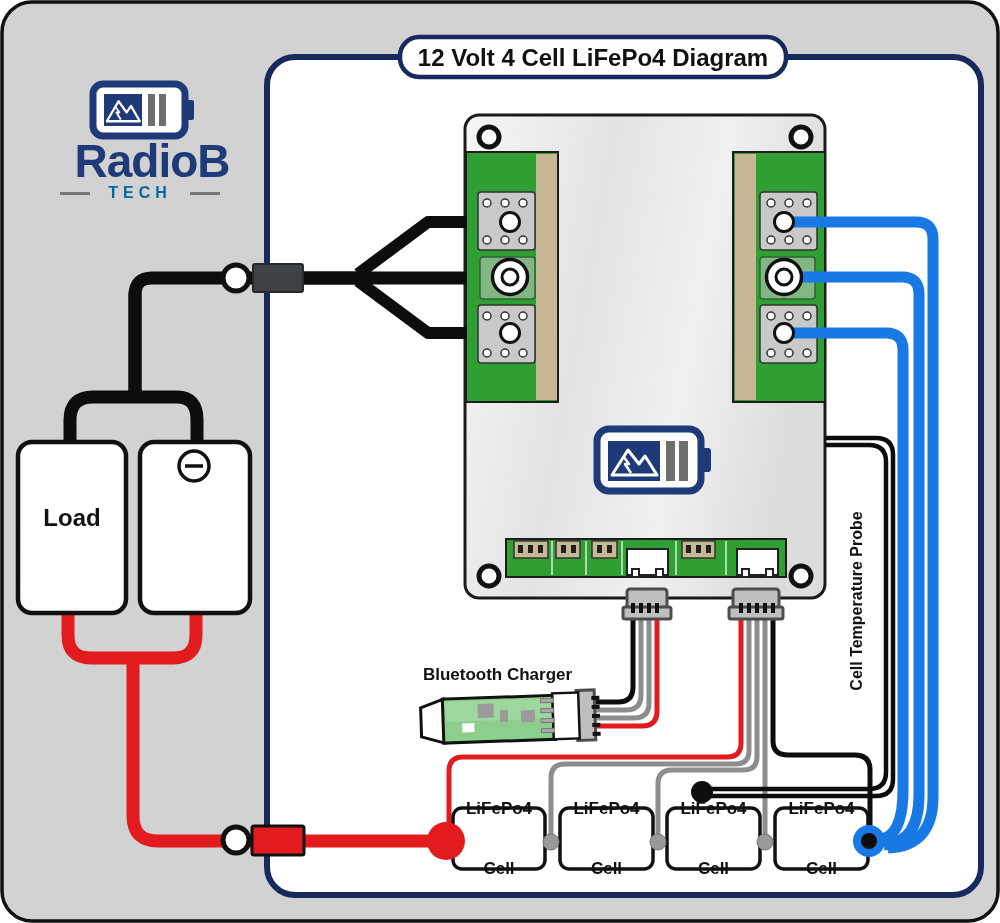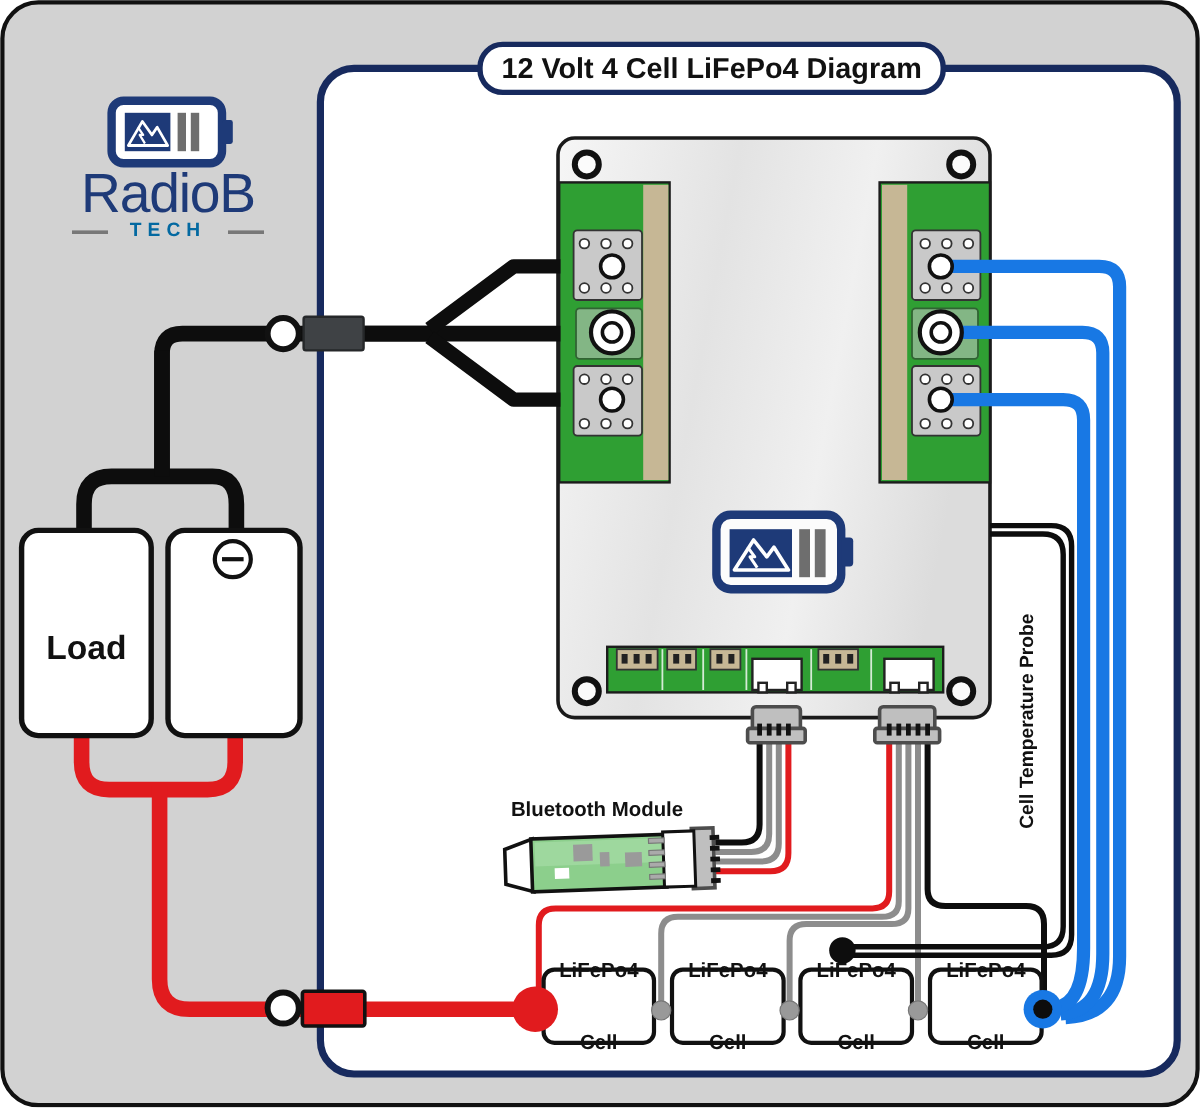--- a/index.html
+++ b/index.html
@@ -1,23 +1,23 @@
 <!DOCTYPE html>
 <html><head>
 <meta charset="utf-8">
 <style>
   html,body{margin:0;padding:0;background:#fff;}
   #canvas{position:relative;width:861px;height:923px;font-family:"Liberation Sans",sans-serif;}
   svg{position:absolute;left:0;top:0;}
   .txt{position:absolute;display:flex;align-items:center;justify-content:center;color:#111;}
   .title-text{left:402px;top:40px;width:382px;height:35px;font-size:24px;font-weight:bold;}
-  .brand-name{left:20px;top:139px;width:240px;height:44px;font-size:46px;font-weight:normal;color:#1e3a78;letter-spacing:-1px;}
+  .brand-name{left:32px;top:139px;width:240px;height:44px;font-size:46px;font-weight:bold;color:#1e3a78;letter-spacing:-1px;}
   .brand-tag{left:25px;top:184px;width:230px;height:18px;font-size:16px;font-weight:bold;color:#0369a1;letter-spacing:5px;gap:18px;}
   .brand-tag .rule{width:30px;height:3px;background:#787878;}
-  .load-label{left:18px;top:454px;width:108px;height:171px;font-size:28px;font-weight:bold;}
+  .load-label{left:18px;top:432px;width:108px;height:171px;font-size:24px;font-weight:bold;}
   .charger-label{left:140px;top:442px;width:110px;height:171px;font-size:24px;font-weight:bold;}
   .bt-label{left:405px;top:665px;width:185px;height:20px;font-size:17px;font-weight:bold;}
   .probe-label{left:757px;top:590px;width:200px;height:22px;font-size:16px;font-weight:bold;transform:rotate(-90deg);}
   .cell-label{flex-direction:column;font-size:17px;font-weight:bold;line-height:20px;top:808px;height:61px;gap:40px;}
   .cell-1{left:453px;width:92px;}
   .cell-2{left:560px;width:93px;}
   .cell-3{left:667px;width:93px;}
   .cell-4{left:775px;width:93px;}
 </style>
 </head>
@@ -291,21 +291,21 @@
 </svg>
 
 <div class="txt title-text">12 Volt 4 Cell LiFePo4 Diagram</div>
 <div class="txt brand-name">RadioB</div>
 <div class="txt brand-tag">
   <span class="rule"></span>
   <span>TECH</span>
   <span class="rule"></span>
 </div>
 <div class="txt load-label">Load</div>
-<div class="txt bt-label">Bluetooth Module</div>
+<div class="txt bt-label">Bluetooth Charger</div>
 <div class="txt probe-label">Cell Temperature Probe</div>
 <div class="txt cell-label cell-1">
   <span>LiFePo4</span>
       <span>Cell</span>
 </div>
 <div class="txt cell-label cell-2">
   <span>LiFePo4</span>
       <span>Cell</span>
 </div>
 <div class="txt cell-label cell-3">

